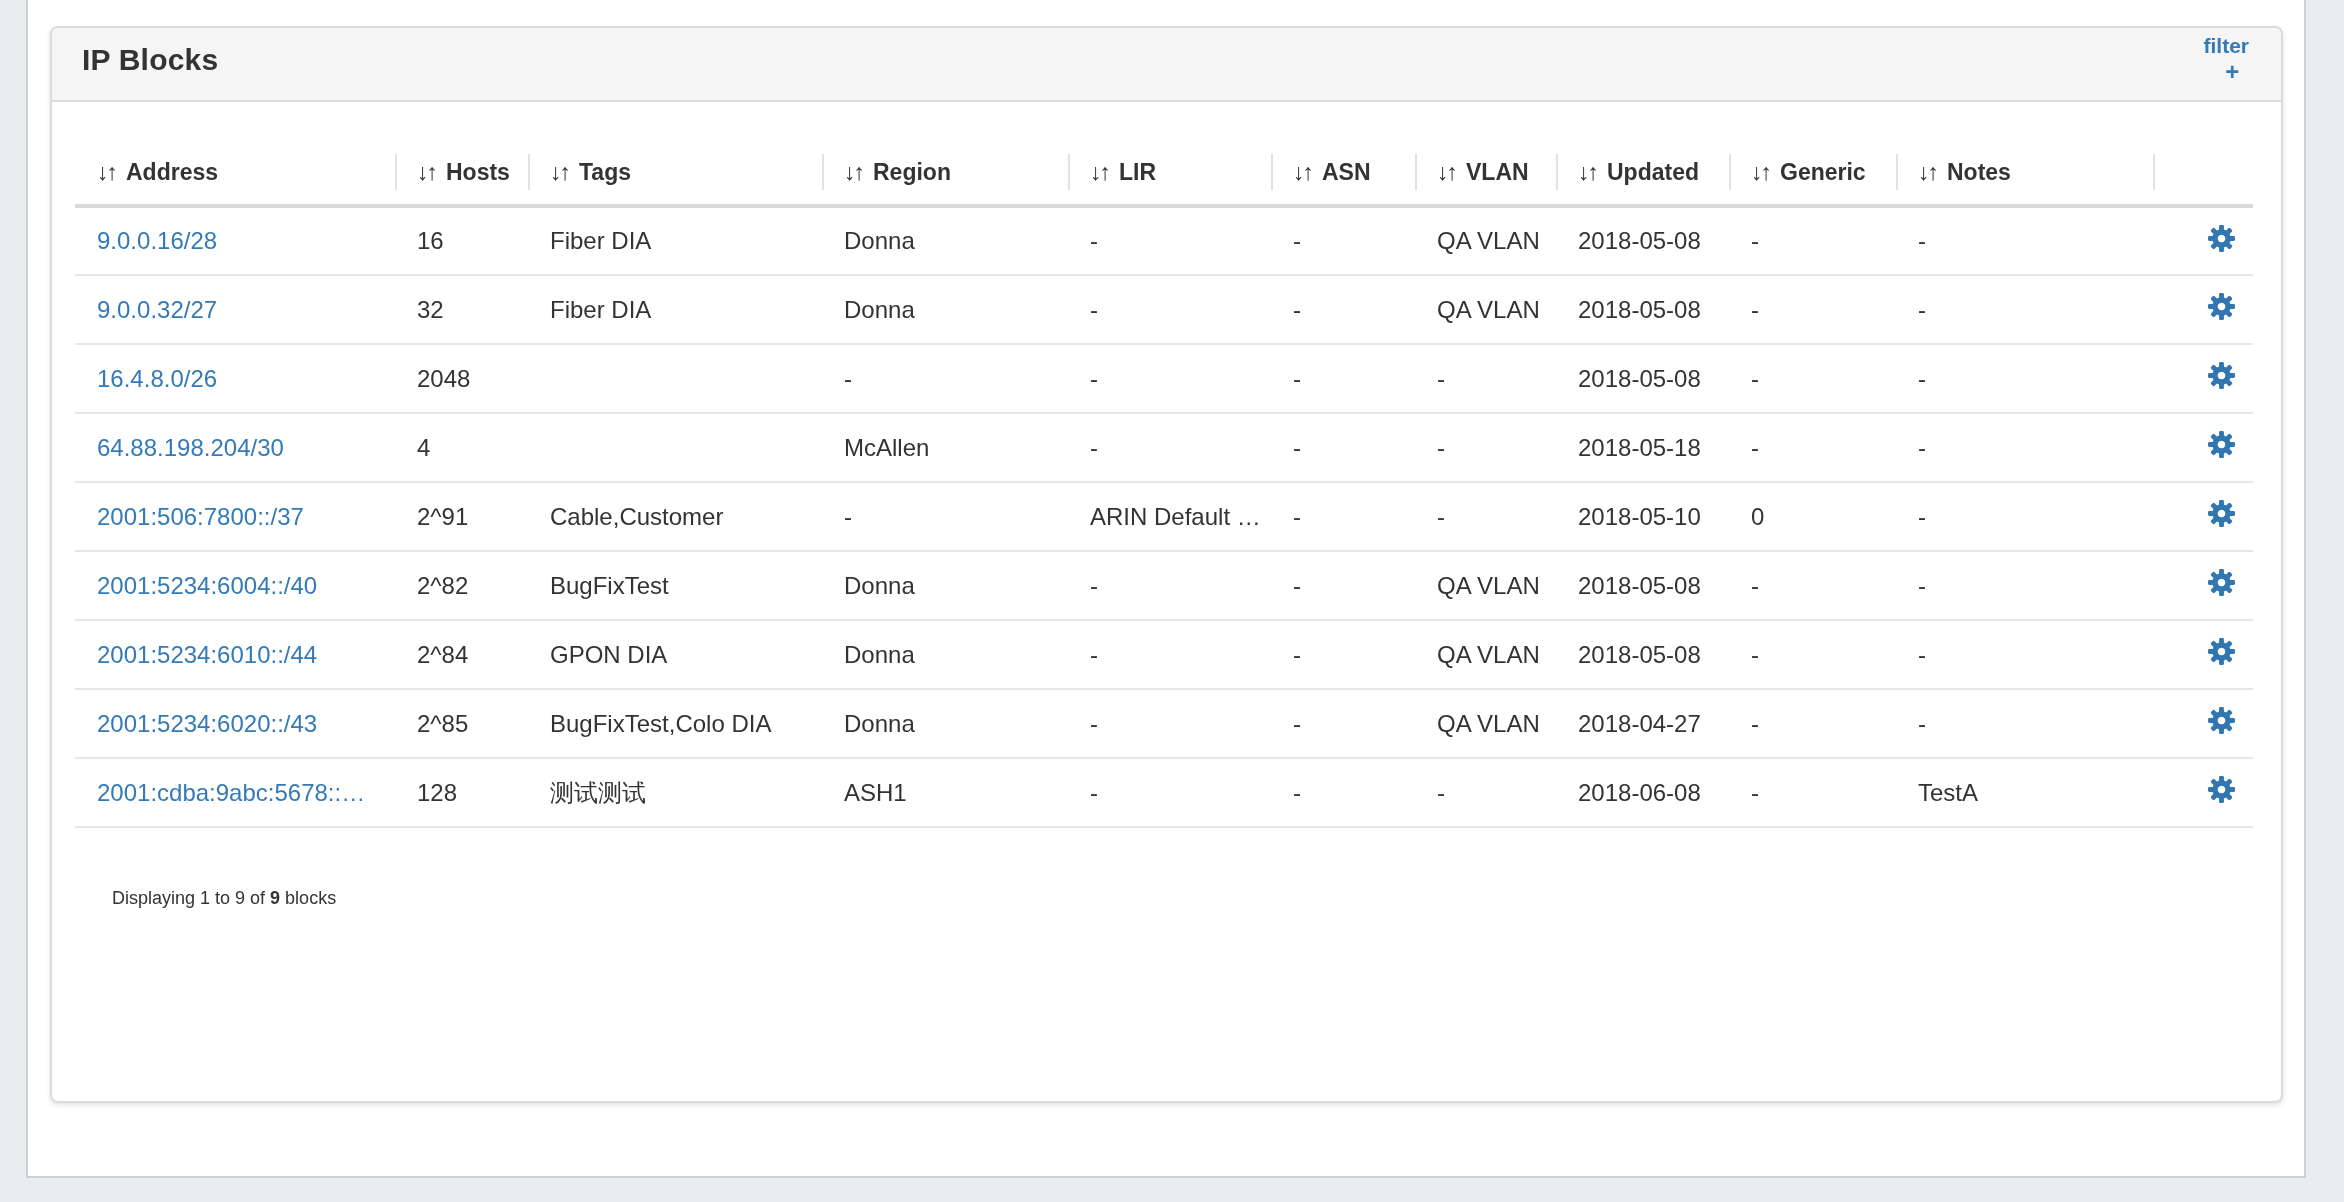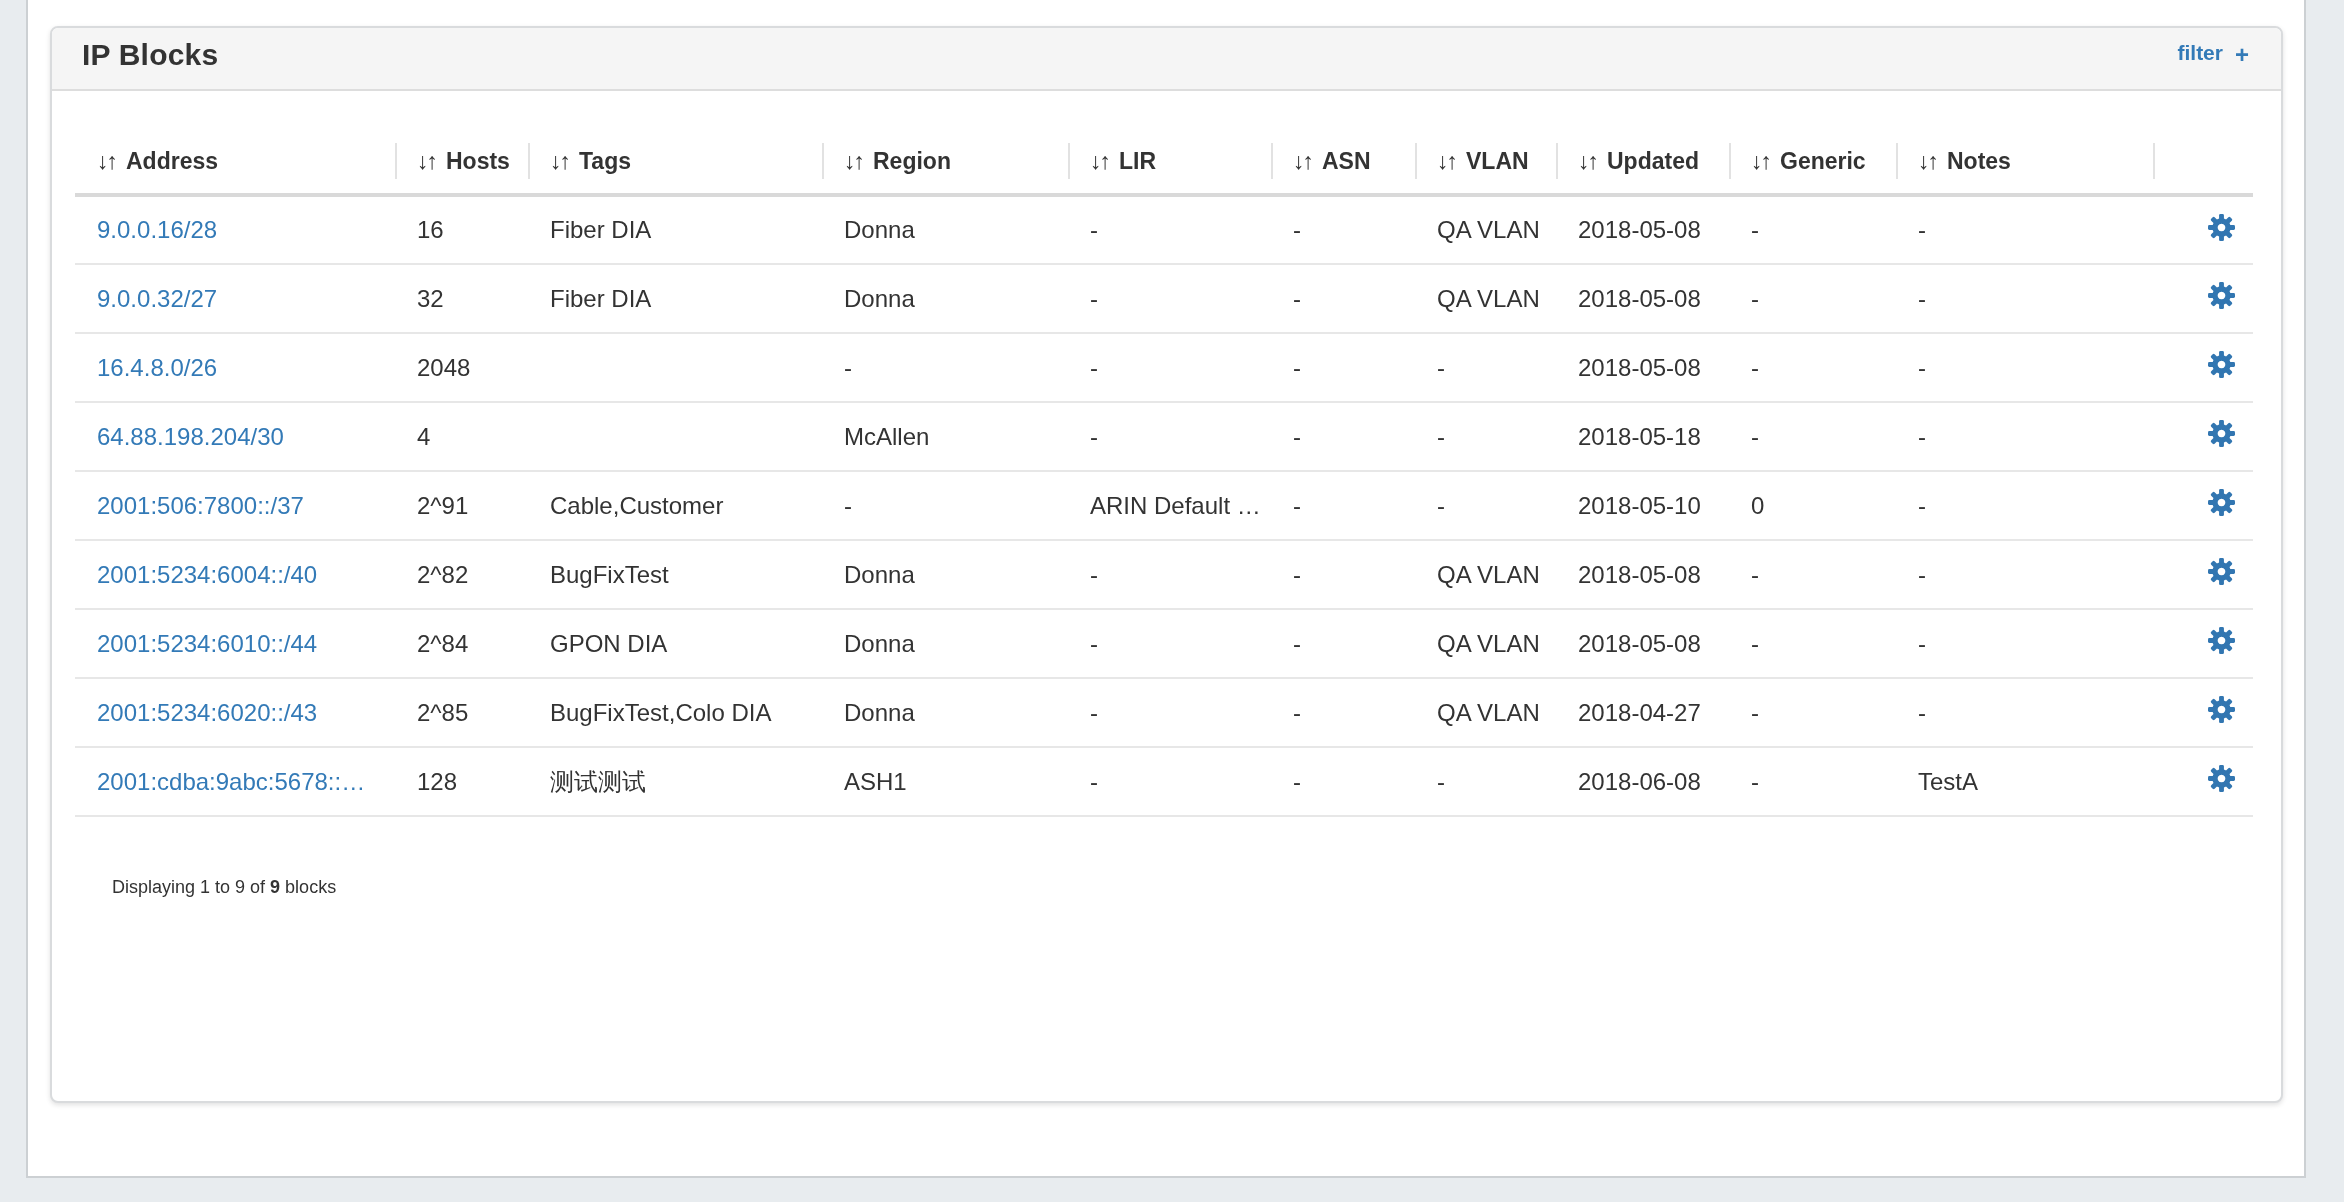--- a/index.html
+++ b/index.html
@@ -19,33 +19,33 @@
   }
   .panel{
     position:absolute; left:22px; top:28px;
     width:2233px; height:1077px;
     background:#ffffff;
     border:2px solid #d9dbdd;
     border-radius:8px;
     box-shadow:0 2px 5px rgba(0,0,0,0.12);
   }
   .panel-heading{
-    height:63px;
+    height:74px;
     background:#f5f5f5;
     border-bottom:2px solid #dddddd;
     border-radius:6px 6px 0 0;
     display:flex; align-items:center; justify-content:space-between;
     padding:0 32px 8px 30px;
   }
   .panel-title{
     font-size:30px; font-weight:600; color:#333; letter-spacing:0.2px;
   }
   .filter-link{
     font-size:21px; font-weight:700; color:#337ab7; text-decoration:none;
-    display:flex; cursor:pointer;
+    display:flex; align-items:center; cursor:pointer;flex-direction:column;
   }
   .filter-link .plus{ margin-left:12px; font-size:24px; font-weight:700; }
   .panel-body{ padding:38px 24px 0 23px; }
 
   table.ipblocks{
     border-collapse:collapse;
     table-layout:fixed;
     width:2178px;
   }
   col.c-address{width:320px} col.c-hosts{width:133px} col.c-tags{width:294px}

